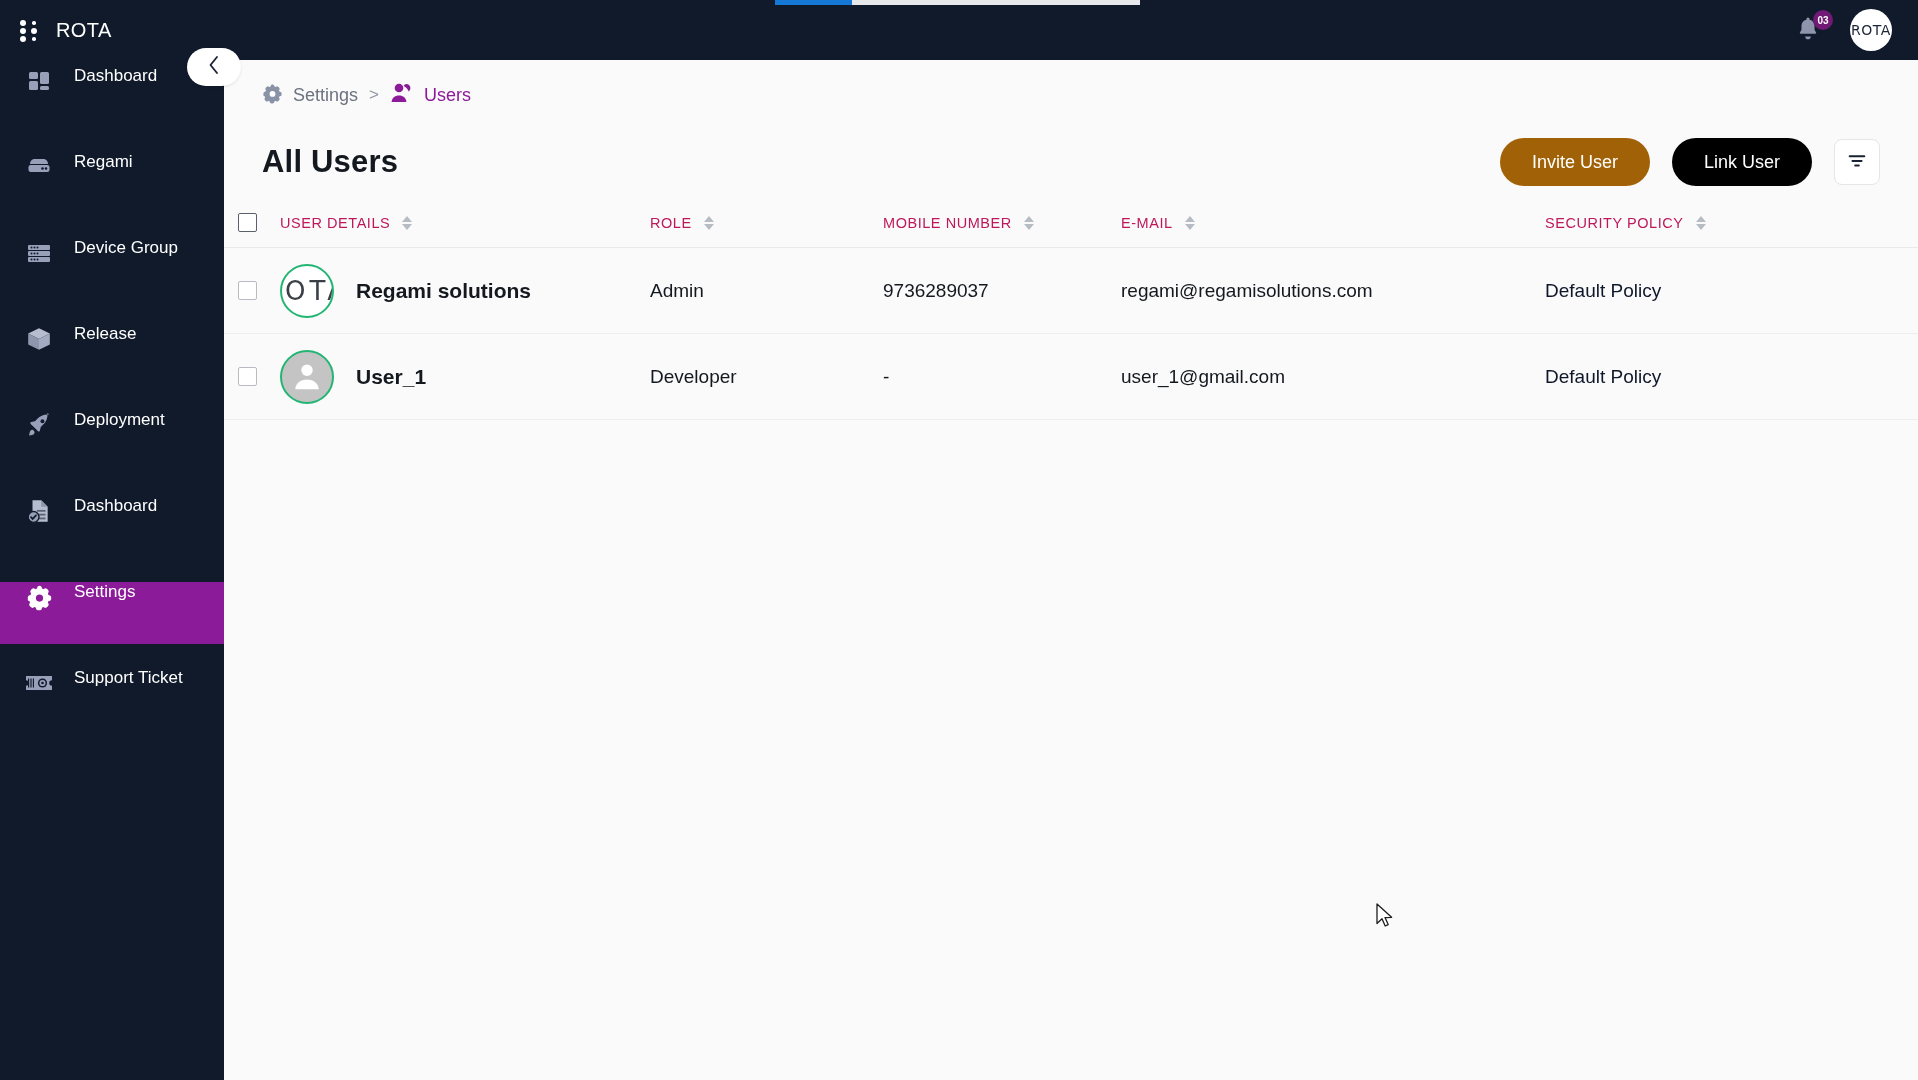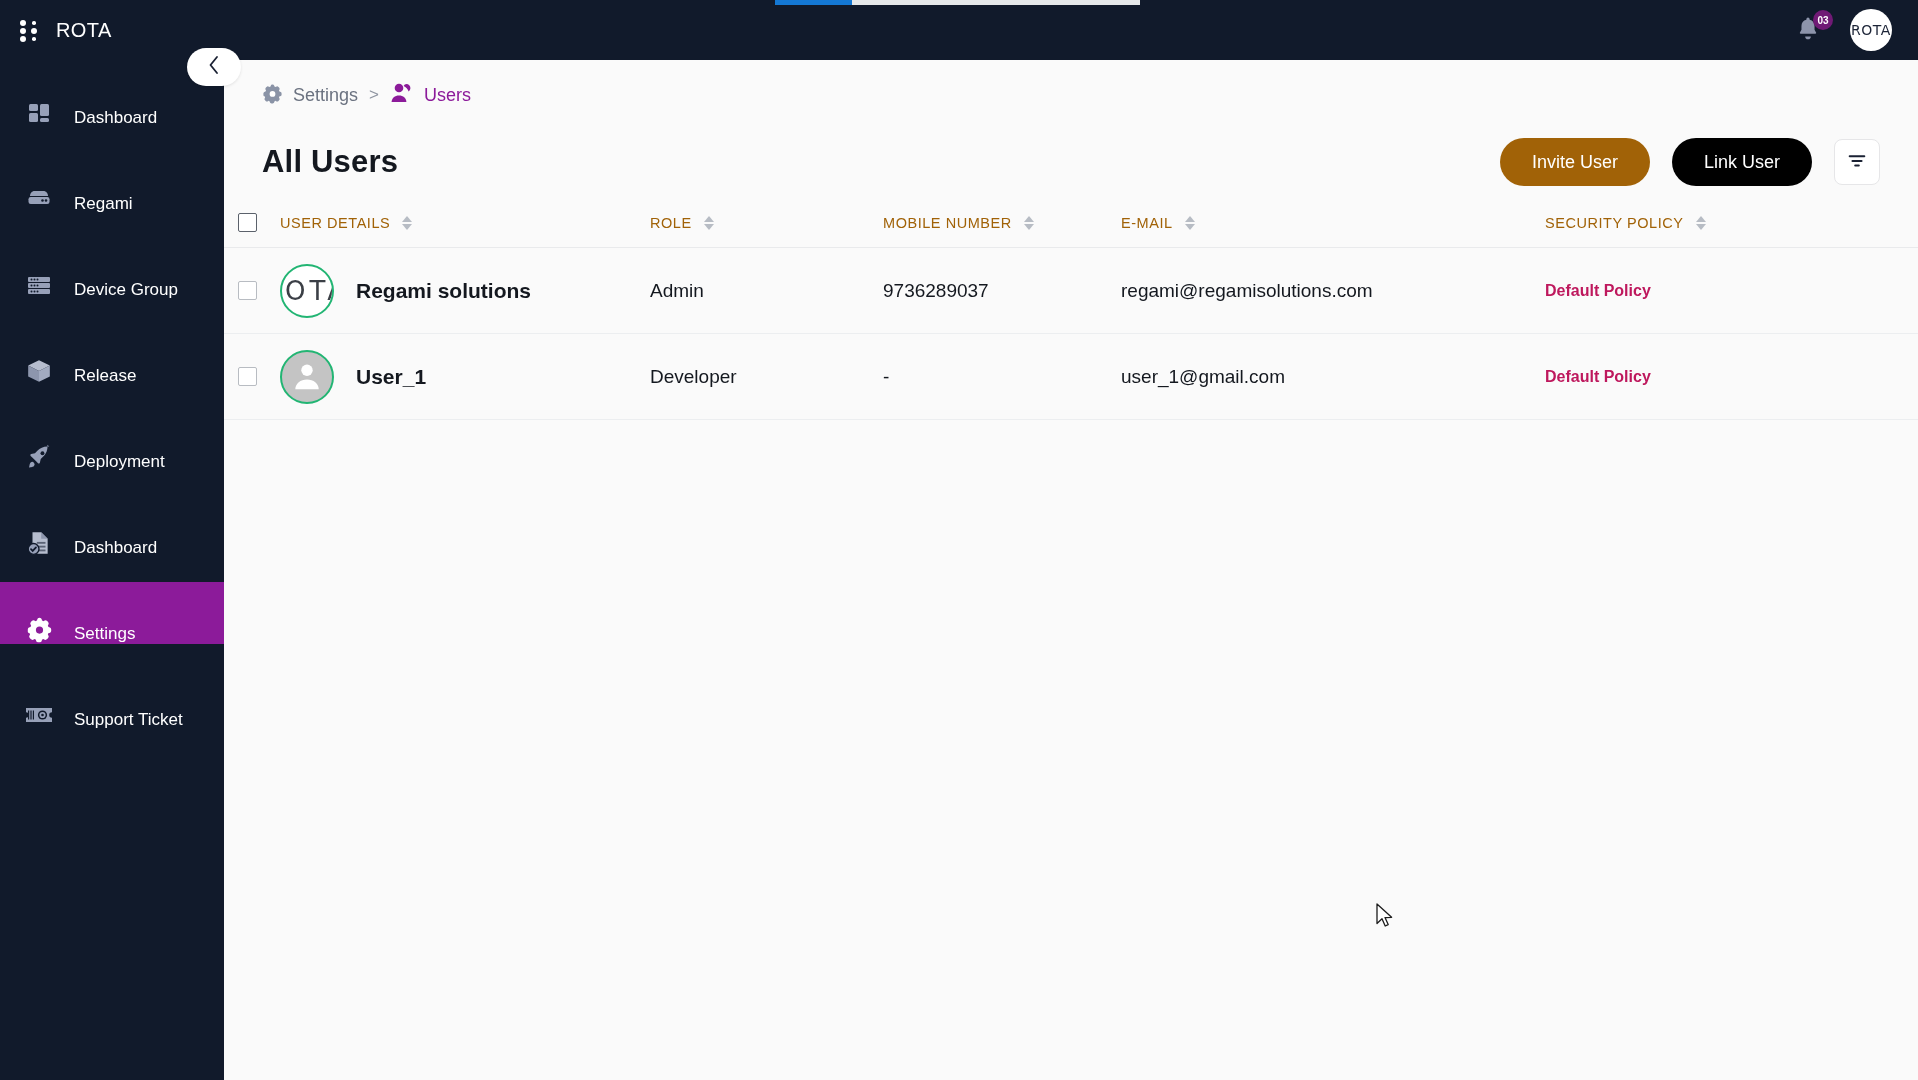--- a/index.html
+++ b/index.html
@@ -54,21 +54,21 @@
     display: flex; align-items: center; justify-content: center;
     font-family: "DejaVu Sans", sans-serif;
   }
 
   
   #sidebar {
     position: absolute; top: 60px; left: 0; width: 224px; height: 1020px;
     background: #111a2b; z-index: 30;
   }
   .nav-item {
-    display: flex; align-items: flex-end; gap: 20px;
+    display: flex; align-items: flex-start; gap: 20px;
     height: 62px; padding-left: 24px; color: #ffffff;
     font-size: 17px; cursor: pointer;
   }
   .nav-item.active { background: #8c1b9a; }
   .nav-icon {
     width: 30px; height: 30px; display: flex;
     align-items: center; justify-content: center; flex: 0 0 30px;
   }
   .nav-icon svg { display: block; }
   .nav-label { white-space: nowrap; }
@@ -153,21 +153,21 @@
     height: 86px; border-bottom: 1px solid #eceef0; background: #fafafa;
   }
   .c-check { flex: 0 0 42px; display: flex; align-items: center; }
   .c-user  { flex: 0 0 370px; display: flex; align-items: center; gap: 22px; }
   .c-role  { flex: 0 0 190px; }
   .c-mob   { flex: 0 0 238px; margin-left: 43px; }
   .c-mail  { flex: 0 0 424px; }
   .c-pol   { flex: 1 1 auto; }
 
   .th {
-    font-size: 14.5px; color: #a16207; letter-spacing: .55px;
+    font-size: 14.5px; color: #be185d; letter-spacing: .55px;
     display: flex; align-items: center; gap: 12px;
     font-family: "Liberation Sans", sans-serif;
   }
   .sort-ico { display: inline-flex; flex-direction: column; gap: 2px; }
   .sort-ico b {
     display: block; width: 0; height: 0;
     border-left: 5px solid transparent; border-right: 5px solid transparent;
   }
   .sort-ico b.up { border-bottom: 6px solid #b7bcc4; }
   .sort-ico b.dn { border-top: 6px solid #b7bcc4; }
@@ -186,21 +186,21 @@
   }
   .avatar-ring .initials {
     font-size: 26px; color: #3b3f46; letter-spacing: 4px;
     white-space: nowrap; font-family: "DejaVu Sans", sans-serif;
     transform: translateX(-1px);
   }
   .avatar-ring.silhouette { background: #c4c4c4; }
 
   .cell-txt { font-size: 19px; color: #14181f; }
   .cell-name { font-size: 21px; font-weight: 700; color: #14181f; }
-  .cell-bold { font-size: 16px; font-weight: 700; color: #be185d; }
+  .cell-bold { font-size: 19px; font-weight: 400; color: #0f172a; }
 
   
   #cursor { position: absolute; left: 1376px; top: 903px; z-index: 70; }
 </style>
 </head>
 <body>
 
 <div id="app">
 
   <div id="progress-bar">

